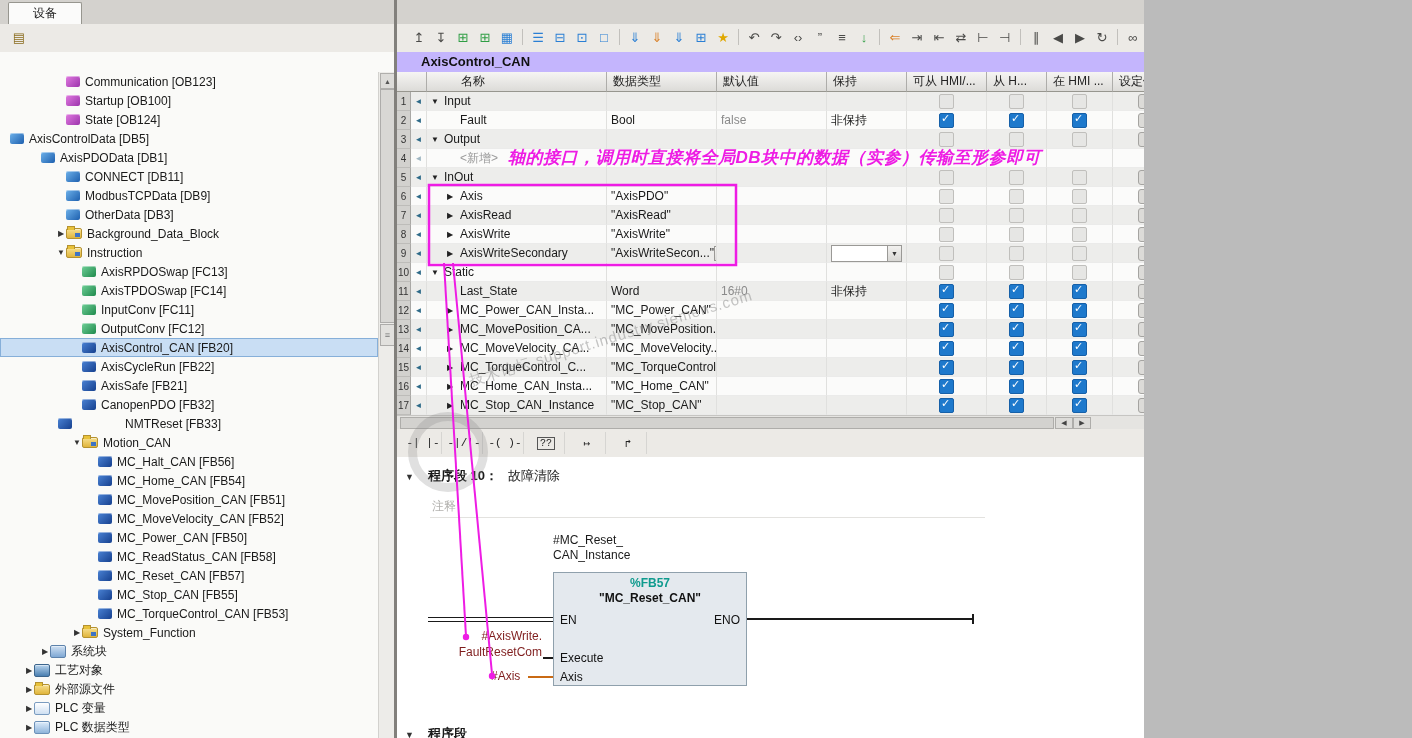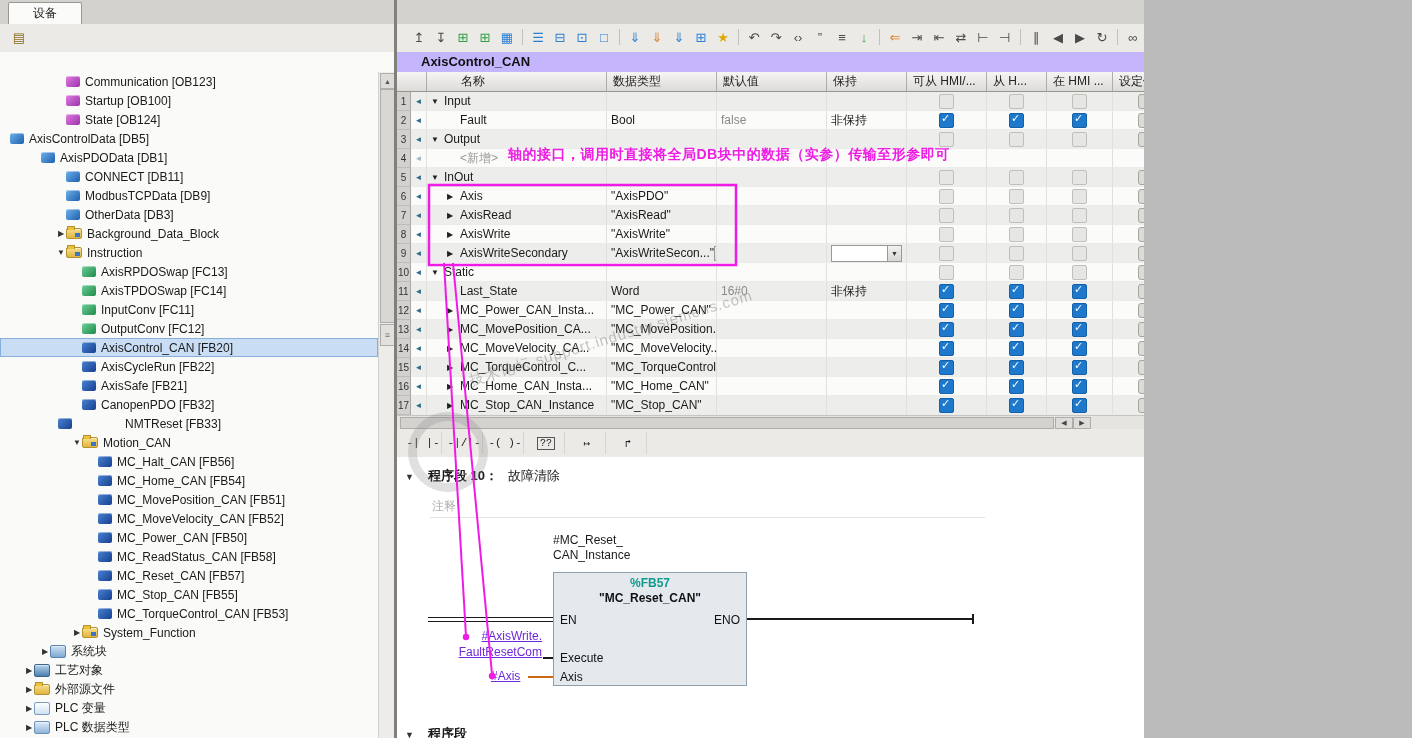--- a/index.html
+++ b/index.html
@@ -107,26 +107,26 @@
   .netsep{position:absolute;left:33px;top:60px;width:555px;height:1px;background:#e3e2df;}
   .instname{position:absolute;left:156px;top:76px;width:192px;line-height:15px;}
   .fbblock{position:absolute;left:156px;top:115px;width:192px;height:112px;background:#e4e9ee;border:1px solid #8fa0ac;}
   .fbnum{position:absolute;top:3px;width:100%;text-align:center;font-weight:bold;color:var(--fbteal);}
   .fbname{position:absolute;top:18px;width:100%;text-align:center;font-weight:bold;color:#111;}
   .pin{position:absolute;color:#111;}
   .wire{position:absolute;background:#1a1a1a;height:2px;}
   .wire.v{width:2px;height:10px;}
   .wire.orange{background:var(--wireorange);}
   .dblwire{position:absolute;height:3px;border-top:1px solid #1a1a1a;border-bottom:1px solid #1a1a1a;}
-  .operand{position:absolute;text-align:right;line-height:16px;color:#6d28d9;text-decoration:underline;}
+  .operand{position:absolute;text-align:right;line-height:16px;color:#7f1d1d;}
   .netnext{position:absolute;left:8px;top:268px;display:flex;align-items:baseline;}
 
   
-  .annotation{position:absolute;left:508px;top:146px;z-index:61;font-size:14px;font-weight:bold;
-              color:var(--accent);letter-spacing:.5px;pointer-events:none;white-space:nowrap;}
+  .annotation{position:absolute;left:508px;top:146px;z-index:61;font-size:17px;font-weight:bold;
+              color:var(--accent);letter-spacing:.5px;pointer-events:none;white-space:nowrap;font-style:italic;}
   #overlay{position:absolute;left:0;top:0;z-index:60;pointer-events:none;}
   .watermark{position:absolute;left:470px;top:372px;z-index:40;transform:rotate(-17deg);transform-origin:left center;
              color:rgba(120,120,120,.42);font-size:15px;white-space:nowrap;pointer-events:none;letter-spacing:1px;}
   .wcircle{position:absolute;left:408px;top:412px;width:62px;height:62px;border:9px solid rgba(130,130,130,.25);
            border-radius:50%;z-index:40;pointer-events:none;}
 </style>
 </head>
 <body>
 
 <div class="app" style="--accent: #ee1ce4; --cbblue: #1e79cc; --wireorange: #c96a14; --fbteal: #0f9b8e;">

